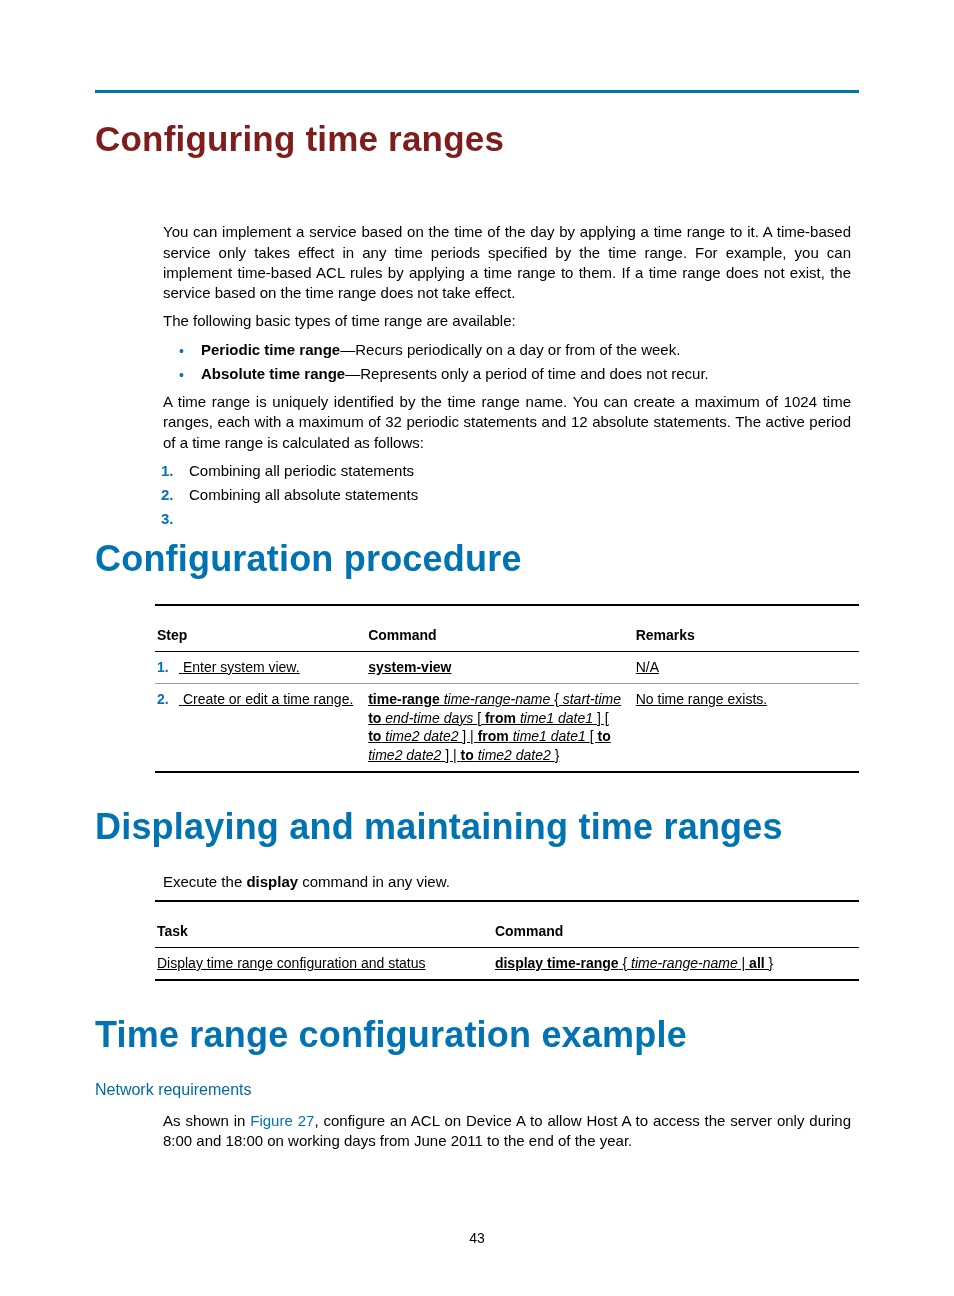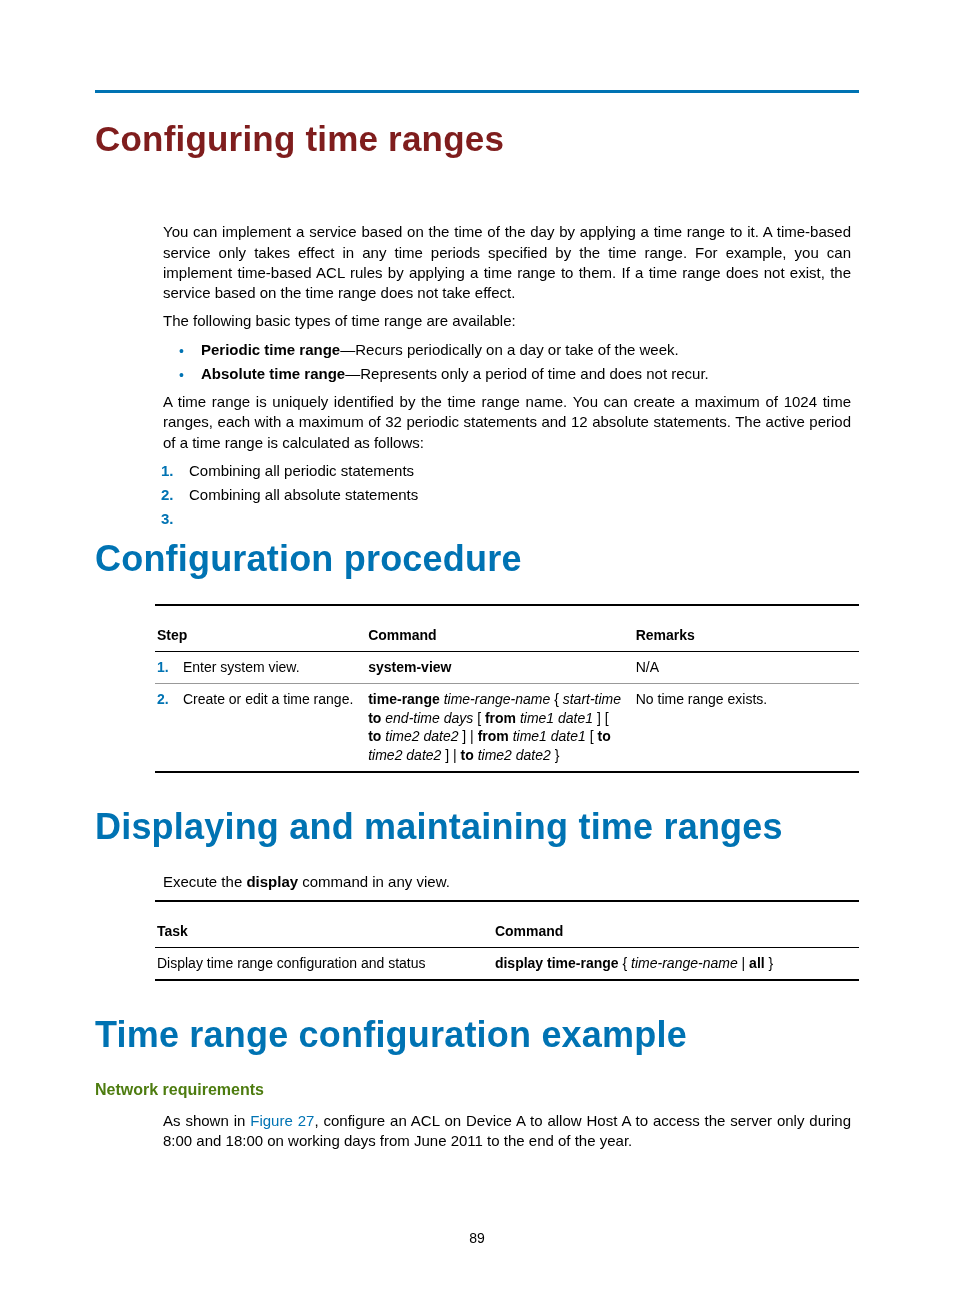--- a/index.html
+++ b/index.html
@@ -29,23 +29,23 @@
     letter-spacing: 0.2px;
   }
   h2.section-title {
     color: #0073b3;
     font-size: 36px;
     font-weight: 700;
     margin: 30px 0 20px 0;
     letter-spacing: 0.2px;
   }
   h3.sub-title {
-    color: #4d7c0f;
+    color: #0369a1;
     font-size: 16px;
-    font-weight: 700;
+    font-weight: 400;
     margin: 18px 0 10px 0;
   }
   .content {
     margin-left: 60px;
     text-align: justify;
   }
   p { margin: 8px 8px; }
   ul.bullets {
     list-style: none;
     padding: 0;
@@ -98,20 +98,21 @@
     padding: 20px 10px 6px 2px;
     border-top: 2px solid #000;
     border-bottom: 1px solid #000;
     vertical-align: top;
   }
   table.doc-table td {
     padding: 6px 10px 6px 2px;
     border-bottom: 1px solid #999;
     vertical-align: top;
     text-align: left;
+    text-decoration: underline;
   }
   table.doc-table tr:last-child td {
     border-bottom: 2px solid #000;
   }
   .step-num {
     color: #0073b3;
     font-weight: 700;
     display: inline-block;
     width: 22px;
   }
@@ -129,21 +130,21 @@
 
 <div class="top-rule"></div>
 
 <h1 class="main-title">Configuring time ranges</h1>
 
 <div class="content">
   <p>You can implement a service based on the time of the day by applying a time range to it. A time-based service only takes effect in any time periods specified by the time range. For example, you can implement time-based ACL rules by applying a time range to them. If a time range does not exist, the service based on the time range does not take effect.</p>
   <p>The following basic types of time range are available:</p>
   <ul class="bullets">
     <li>
-      <span class="bold">Periodic time range</span><span>—Recurs periodically on a day or take of the week.</span>
+      <span class="bold">Periodic time range</span><span>—Recurs periodically on a day or from of the week.</span>
     </li>
     <li>
       <span class="bold">Absolute time range</span><span>—Represents only a period of time and does not recur.</span>
     </li>
   </ul>
   <p>A time range is uniquely identified by the time range name. You can create a maximum of 1024 time ranges, each with a maximum of 32 periodic statements and 12 absolute statements. The active period of a time range is calculated as follows:</p>
   <ol class="numbers">
     <li><span class="num">1.</span><span>Combining all periodic statements</span></li>
     <li><span class="num">2.</span><span>Combining all absolute statements</span></li>
     <li><span class="num">3.</span></li>
@@ -220,13 +221,13 @@
 <h2 class="section-title">Time range configuration example</h2>
 
 <h3 class="sub-title">Network requirements</h3>
 
 <div class="content">
   <p>
     <span>As shown in </span><span class="link">Figure 27</span><span>, configure an ACL on Device A to allow Host A to access the server only during 8:00 and 18:00 on working days from June 2011 to the end of the year.</span>
   </p>
 </div>
 
-<div class="page-num">89</div>
+<div class="page-num">43</div>
 
 </body></html>

